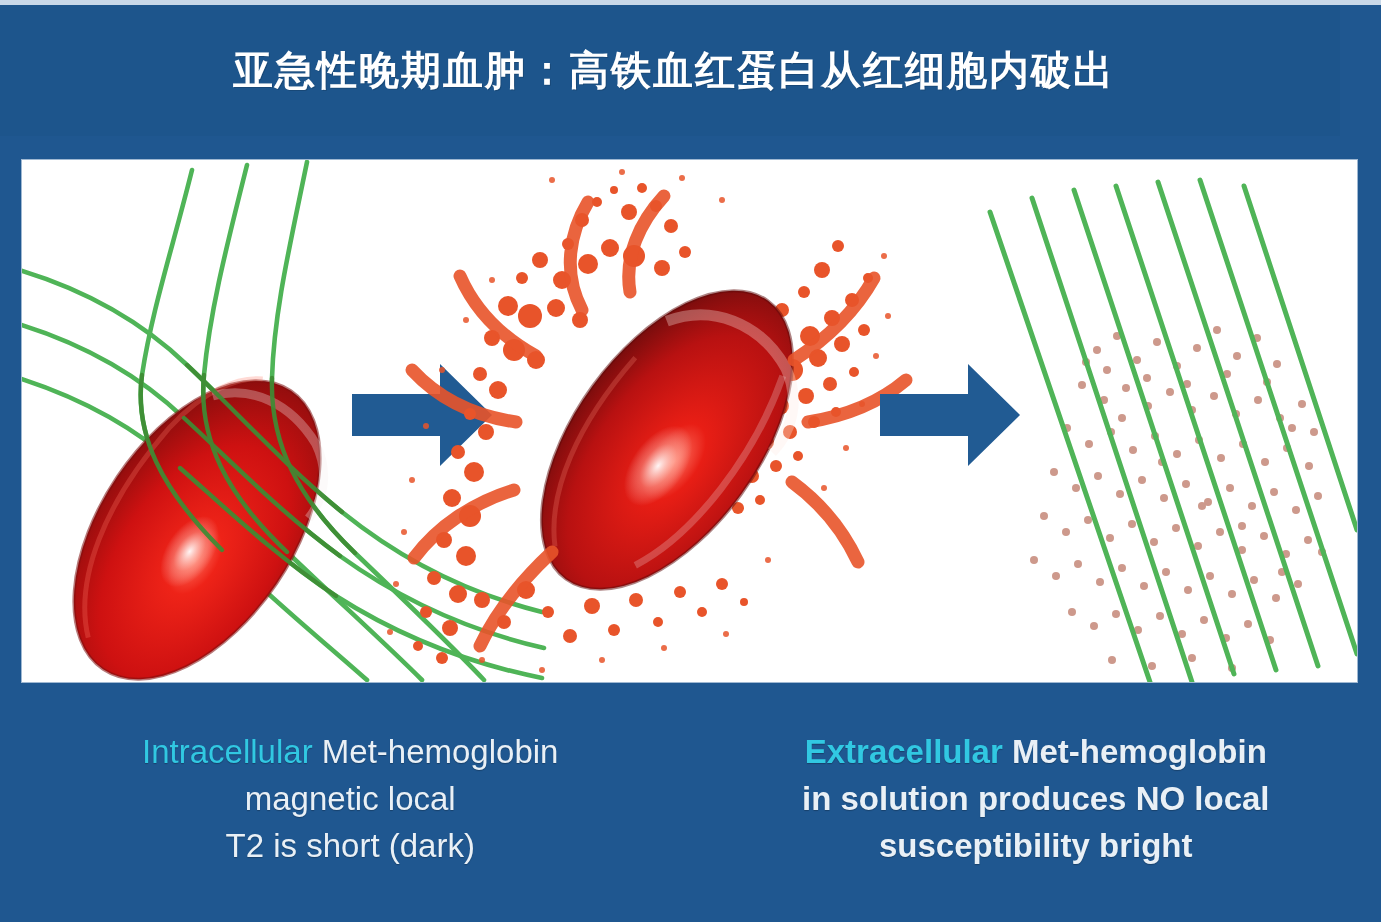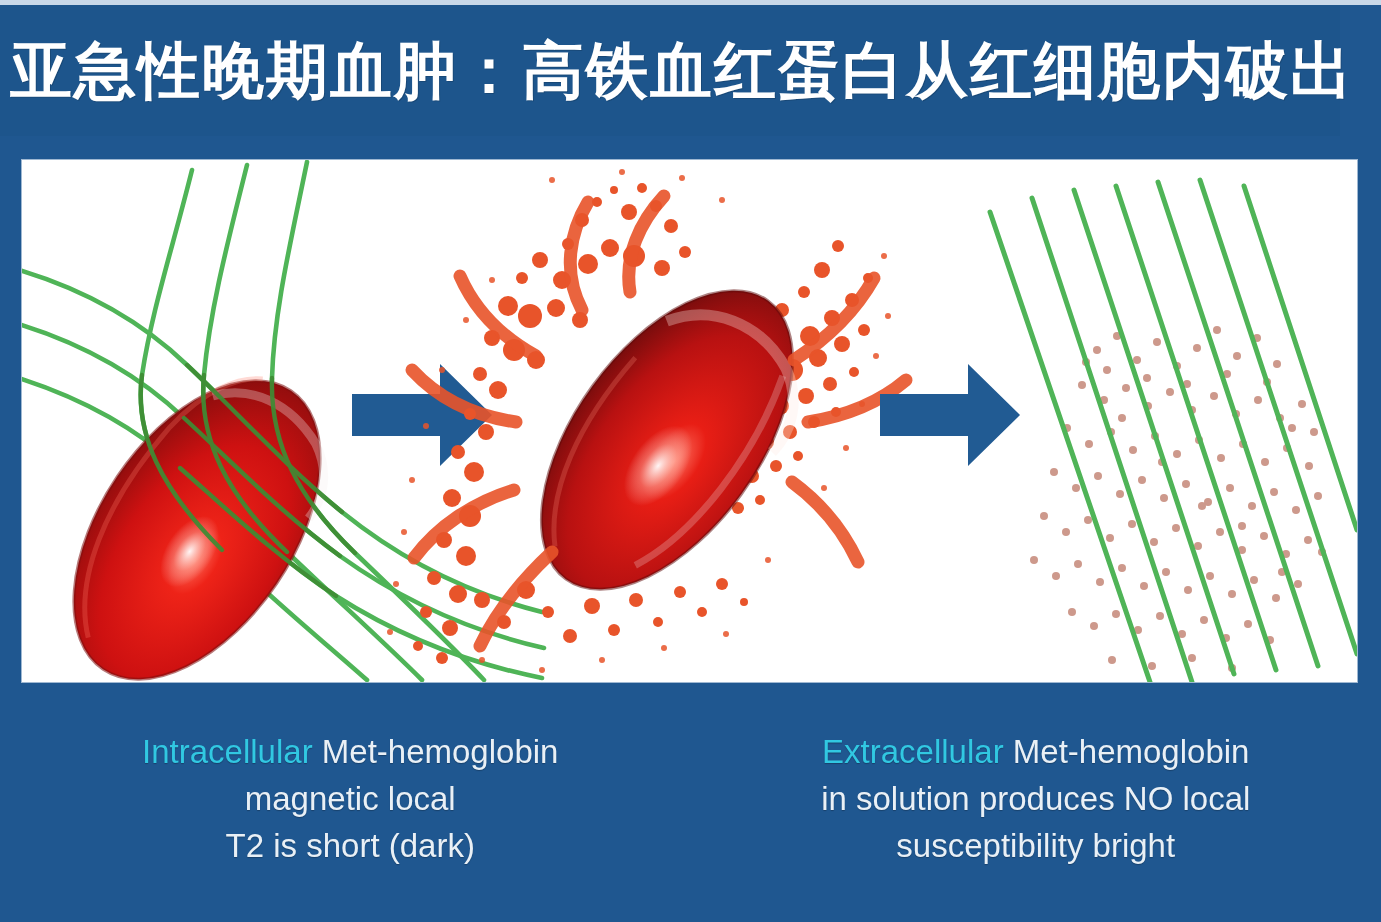--- a/index.html
+++ b/index.html
@@ -12,24 +12,24 @@
   }
   .top-hairline{
     position:absolute;left:0;top:0;width:1381px;height:5px;
     background:#C9D8E8;
   }
   .title-band{
     position:absolute;left:0;top:5px;width:1340px;height:131px;
     background:#1D558C;
   }
   .title-text{
-    position:absolute;left:12px;top:5px;width:1340px;height:131px;
+    position:absolute;left:4px;top:5px;width:1340px;height:131px;
     display:flex;align-items:center;justify-content:center;
     color:#FFFFFF;
-    font-size:62px;
+    font-size:40px;
     font-weight:bold;
     letter-spacing:2px;
     white-space:nowrap;
     text-shadow:1px 1px 0 rgba(0,0,0,0.15);
   }
   .panel{
     position:absolute;left:22px;top:160px;width:1335px;height:522px;
     background:#FFFFFF;
     box-shadow:0 0 0 1px #9FB8D2;
     overflow:hidden;
@@ -48,21 +48,21 @@
   }
   .caption .line{
     color:#E9F0F6;
     font-size:33px;
     line-height:47px;
     white-space:nowrap;
     text-shadow:0 1px 1px rgba(0,0,0,0.25);
   }
   .accent{color:#31C8E2;}
   .caption-left{padding-left:10px;}
-  .caption-right{}
+  .caption-right{font-weight:bold;}
 </style>
 </head>
 <body>
 
 <div class="top-hairline"></div>
 
 <div class="title-band"></div>
 <div class="title-text">亚急性晚期血肿：高铁血红蛋白从红细胞内破出</div>
 
 <div class="panel">

